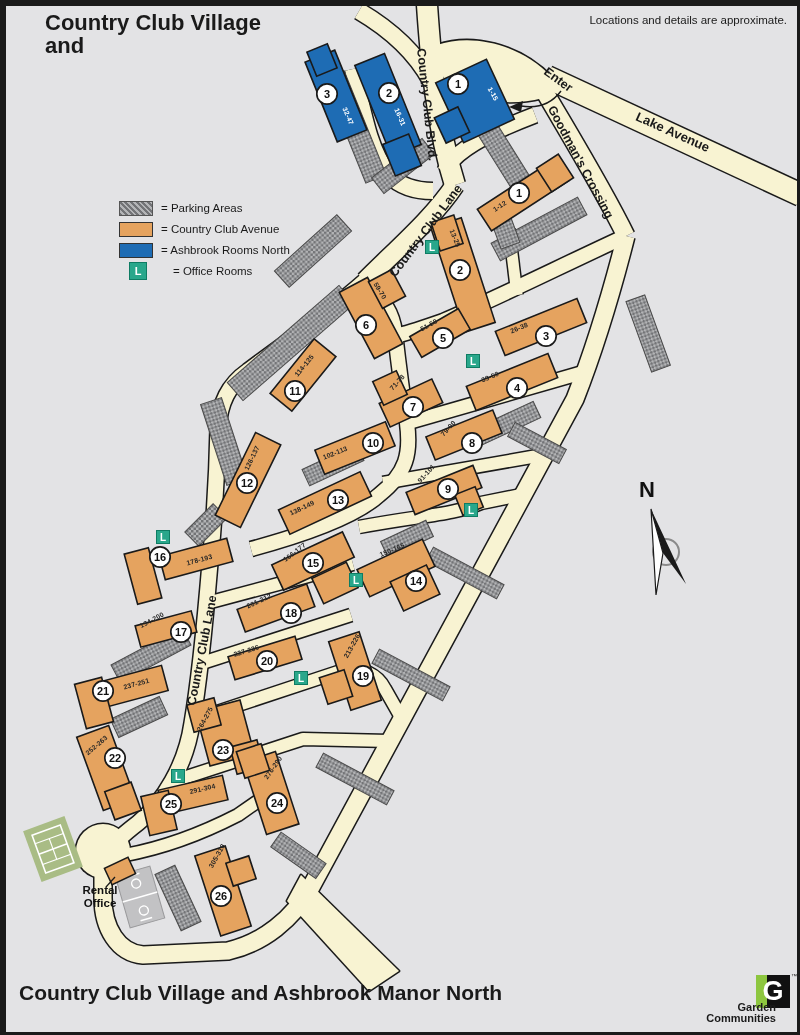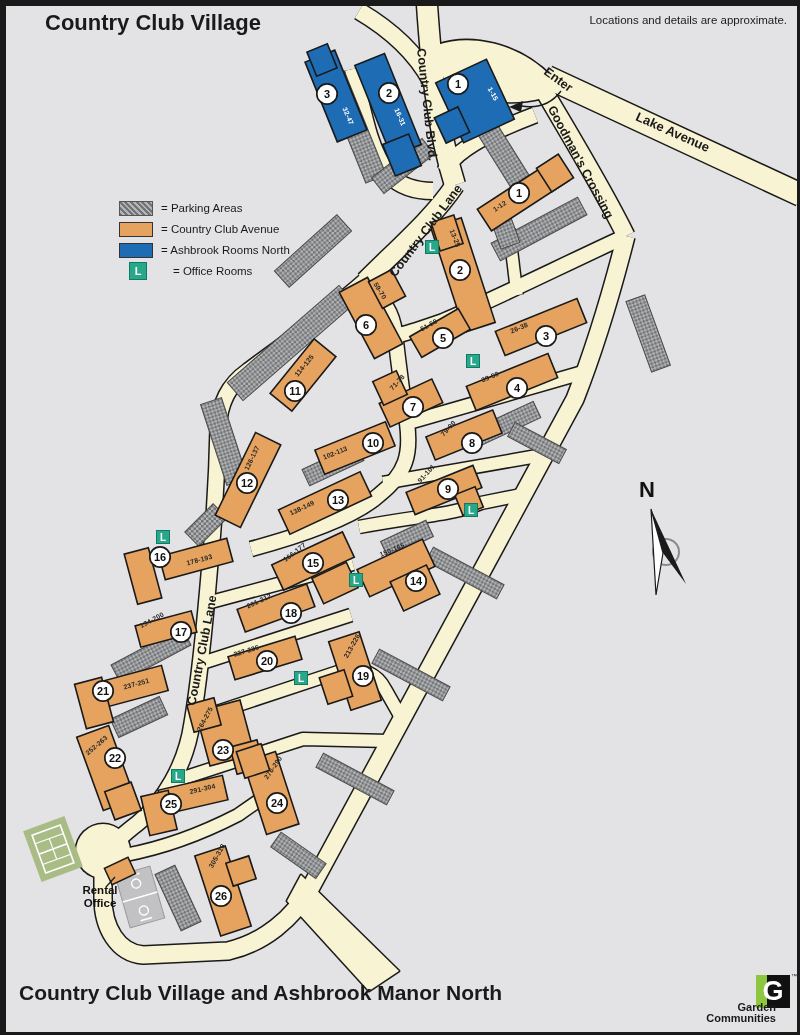--- a/index.html
+++ b/index.html
@@ -386,20 +386,21 @@
         <text x="644" y="494" class="nlab">N</text>
         <text x="97" y="891" class="rent">Rental</text>
         <text x="97" y="904" class="rent">Office</text>
       </g>
 
   <rect x="1.5" y="1.5" width="797" height="1032" fill="none" stroke="#1a1a1a" stroke-width="3"></rect>
 </svg>
 
 <div class="ovl" id="title">
   <div>Country Club Village</div>
+  <div>and</div>
 </div>
 
 <div class="ovl" id="disclaimer">Locations and details are approximate.</div>
 
 <div class="ovl" id="legend">
   <div class="lrow">
     <div class="sw sw-parking"></div>
     <div class="llab">= Parking Areas</div>
   </div>
   <div class="lrow">

